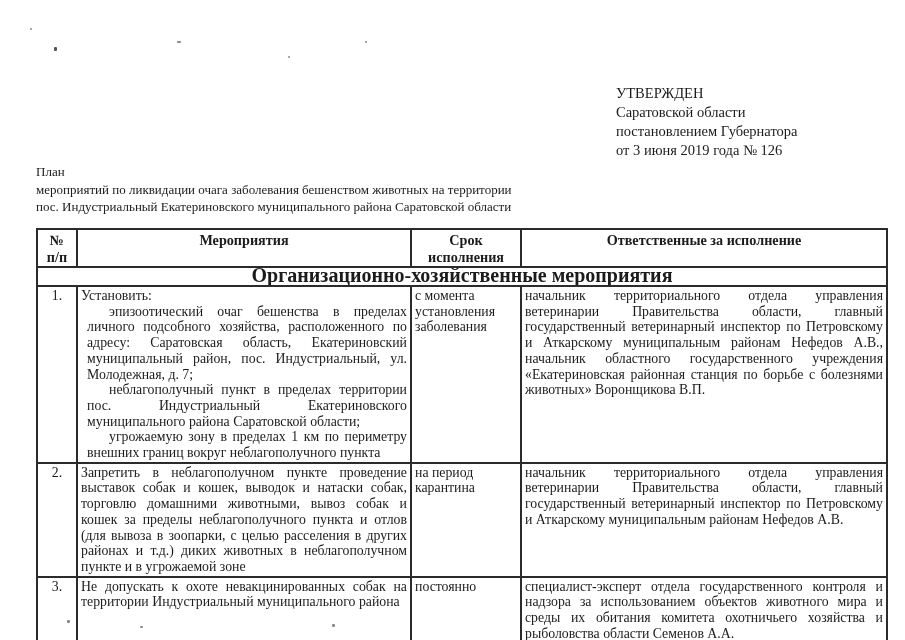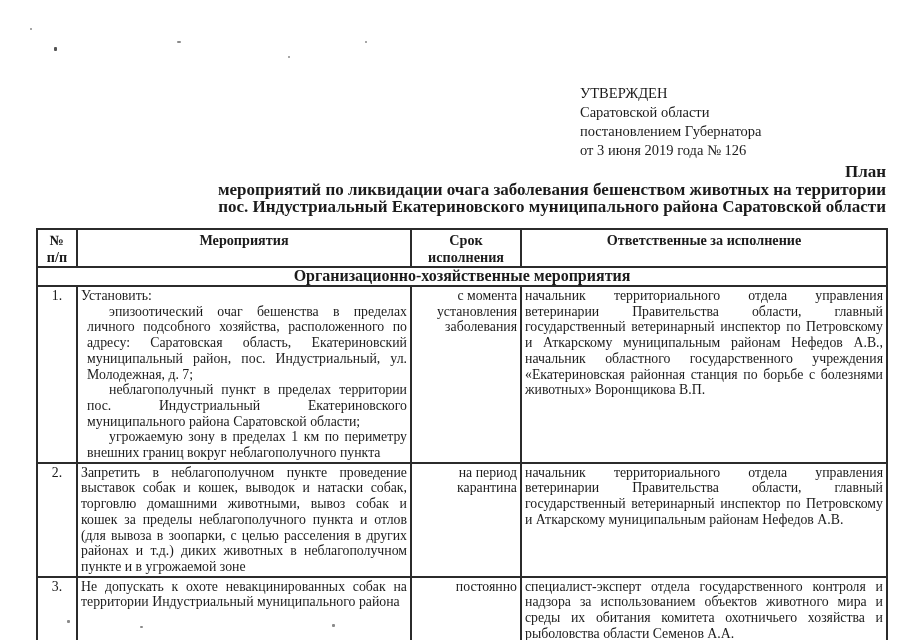--- a/index.html
+++ b/index.html
@@ -7,30 +7,30 @@
     position:relative;
     width:905px; height:640px;
     margin:0 auto;
     background:#ffffff;
     font-family:"Liberation Serif", serif;
     color:#1b1b1b;
     overflow:hidden;
   }
   
   .approval {
-    position:absolute; left:580px; top:84px;
+    position:absolute; left:616px; top:84px;
     font-size:14.5px; line-height:19px;
     white-space:nowrap;
   }
   .approval div { display:block; }
   
   .title {
     position:absolute; left:36px; top:163px; width:850px;
-    text-align:right; font-weight:bold;
-    font-size:17px; line-height:17.5px;
+    text-align:left; font-weight:normal;
+    font-size:13px; line-height:17.5px;
   }
   
   .doc-table {
     position:absolute; left:36px; top:228px; width:850px;
     border-collapse:collapse; table-layout:fixed;
     font-size:13.8px;
   }
   .doc-table th, .doc-table td {
     border:2px solid #2b2b2b;
     vertical-align:top;
@@ -38,31 +38,31 @@
     overflow:hidden;
   }
   .doc-table th {
     font-weight:bold; text-align:center;
     font-size:14.2px; line-height:16.5px;
     padding-top:2px;
   }
   .header-row { height:37px; }
   .section-row td {
     text-align:center; font-weight:bold;
-    font-size:16px; line-height:15px;
+    font-size:20px; line-height:15px;
     padding:0; height:17px;
   }
   .row-1 { height:156px; }
   .row-2 { height:114px; }
   .row-3 { height:61px; }
   .num-cell { text-align:center; line-height:15.7px; }
   .measure-cell { text-align:justify; line-height:15.7px; padding-left:2px; padding-right:2px; }
   .measure-cell p { margin:0; }
   .measure-cell p.indented { text-indent:22px;margin-left:6px; }
-  .term-cell { text-align:right; line-height:15.7px; }
+  .term-cell { text-align:left; line-height:15.7px; }
   .resp-cell { text-align:justify; line-height:15.7px; }
   
   .speck {
     position:absolute; background:#8a8a8a; border-radius:1px;
   }
 </style>
 </head>
 <body>
 
 <div class="page">

